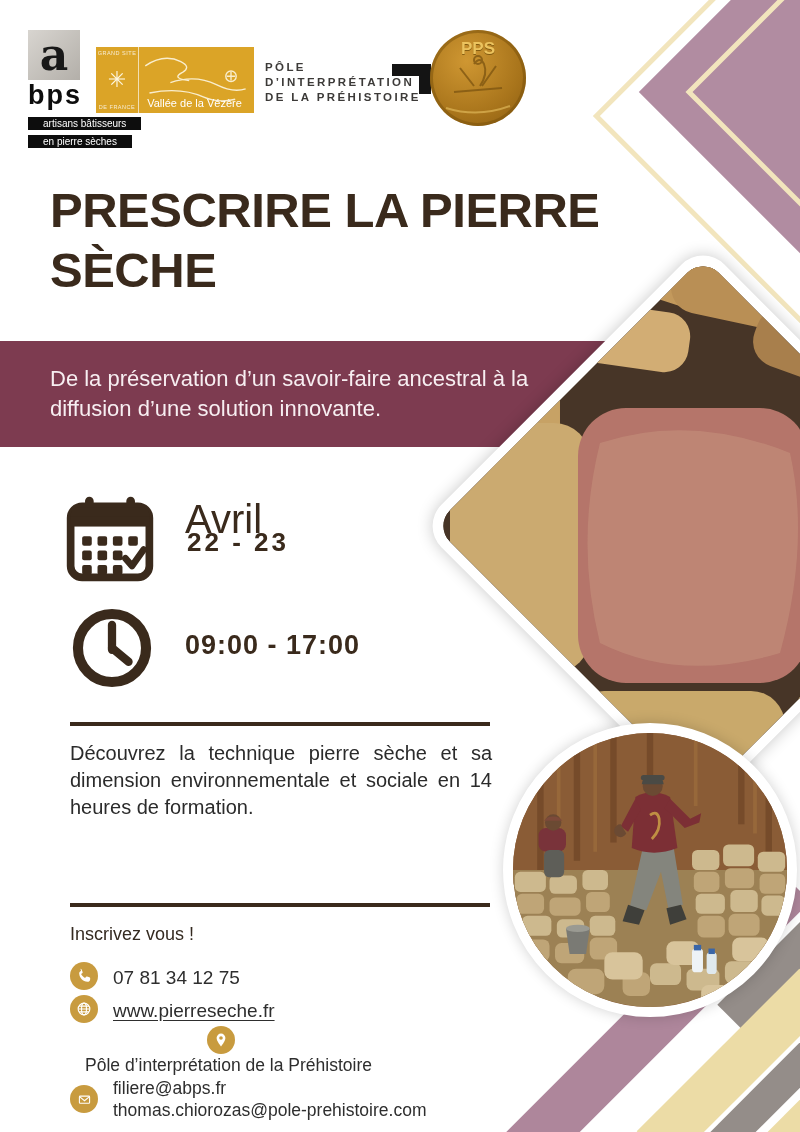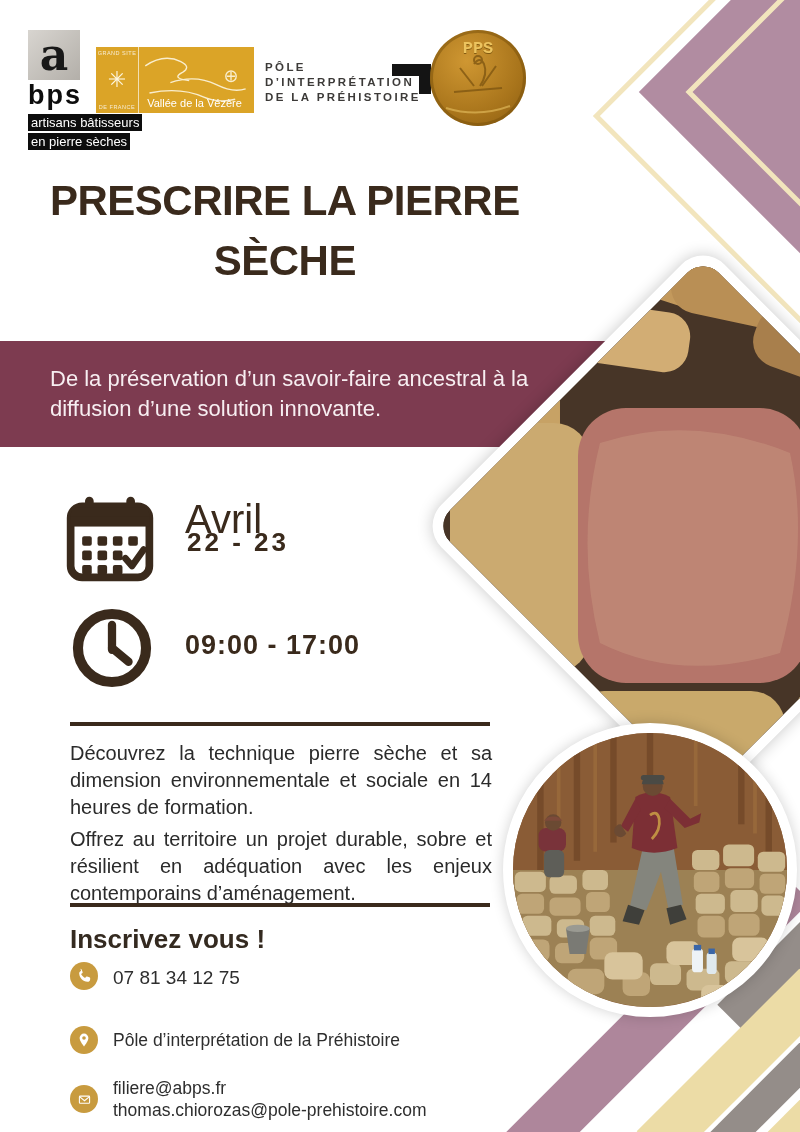--- a/index.html
+++ b/index.html
@@ -11,39 +11,39 @@
   .d-outline-outer{left:657px;top:-39px;width:300px;height:300px;border:5px solid #f2e5bd;z-index:0;}
   .d-mauve{left:703px;top:-63px;width:310px;height:310px;background:#b18ca1;z-index:1;}
   .d-outline-inner{left:736px;top:-30px;width:234px;height:234px;border:5px solid #f2e5bd;z-index:1;}
 
   
   .abps{position:absolute;left:28px;top:30px;width:70px;z-index:4;}
   .abps-box{width:52px;height:50px;background:linear-gradient(135deg,#d8d5d0,#b3afa9);display:flex;align-items:center;justify-content:center;}
   .abps-a{font-family:"DejaVu Serif",serif;font-weight:bold;font-size:44px;line-height:1;color:#181818;}
   .abps-bps{font-size:27px;font-weight:bold;color:#0d0d0d;letter-spacing:2px;line-height:1;margin-top:2px;}
   .abps-tag{margin-top:4px;}
-  .abps-tag span{display:inline-block;background:#0d0d0d;color:#fff;font-size:13px;padding:1px 3px;margin-bottom:1px;white-space:nowrap;}
+  .abps-tag span{display:inline-block;background:#0d0d0d;color:#fff;font-size:10px;padding:1px 15px;margin-bottom:1px;white-space:nowrap;}
 
   .vallee{position:absolute;left:96px;top:47px;width:158px;height:66px;background:#dba427;z-index:4;display:flex;}
   .vallee-left{width:42px;border-right:1px solid rgba(255,255,255,.65);display:flex;flex-direction:column;align-items:center;justify-content:space-between;padding:3px 0;}
   .vallee-left .small{font-size:5.5px;color:#f7ecd2;letter-spacing:.5px;}
   .vallee-star{color:#fdf6e0;font-size:22px;line-height:1;}
   .vallee-right{flex:1;position:relative;}
   .vallee-right svg{position:absolute;inset:0;}
   .vallee-label{position:absolute;left:0;right:4px;bottom:4px;text-align:center;color:#fff;font-size:11px;white-space:nowrap;}
 
   .pole{position:absolute;left:265px;top:60px;z-index:4;color:#3c3a38;font-size:11.5px;font-weight:bold;letter-spacing:2.4px;line-height:15px;}
   .bracket{position:absolute;left:392px;top:64px;width:27px;height:18px;border-top:12px solid #141414;border-right:12px solid #141414;z-index:4;}
   .pps{position:absolute;left:430px;top:30px;width:96px;height:96px;border-radius:50%;z-index:4;
        background:radial-gradient(circle at 38% 32%,#cf9732,#a8741b 62%,#8a5c11);box-shadow:inset 0 0 0 3px rgba(120,80,10,.5);}
-  .pps-label{position:absolute;left:0;right:0;top:9px;text-align:center;font-family:Liberation Mono, monospace;font-weight:bold;font-size:17px;color:#ecc35e;text-shadow:0 1px 0 rgba(90,60,0,.6);}
+  .pps-label{position:absolute;left:0;right:0;top:9px;text-align:center;font-family:Liberation Sans, sans-serif;font-weight:bold;font-size:17px;color:#ecc35e;text-shadow:0 1px 0 rgba(90,60,0,.6);}
   .pps svg{position:absolute;inset:0;}
 
   
-  .title{position:absolute;left:50px;top:171px;z-index:2;color:#3a2a1c;font-weight:bold;font-size:42px;line-height:60px;letter-spacing:-.5px;text-align:center;}
+  .title{position:absolute;left:50px;top:180px;z-index:2;color:#3a2a1c;font-weight:bold;font-size:49px;line-height:60px;letter-spacing:-.5px;}
 
   
   .banner{position:absolute;left:0;top:341px;width:100%;height:106px;background:#7d3b50;z-index:2;display:flex;align-items:center;}
   .banner p{margin:0 0 0 50px;max-width:505px;color:#f7eef1;font-size:22px;line-height:30px;}
 
   
   .photo-diamond{position:absolute;left:503px;top:326px;width:400px;height:400px;transform:rotate(45deg);background:#fff;border-radius:30px;z-index:3;box-shadow:0 0 16px rgba(0,0,0,.22);}
   .photo-diamond-inner{position:absolute;inset:10px;border-radius:22px;overflow:hidden;background:#473527;}
   .photo-diamond-content{position:absolute;left:50%;top:50%;width:566px;height:566px;transform:translate(-50%,-50%) rotate(-45deg);}
 
@@ -54,26 +54,26 @@
   .days{position:absolute;left:187px;top:527px;font-size:26px;font-weight:bold;color:#3a2a1c;letter-spacing:3px;z-index:4;}
   .hours{position:absolute;left:185px;top:630px;font-size:27px;font-weight:bold;color:#3a2a1c;letter-spacing:1px;z-index:4;}
 
   
   .rule{position:absolute;left:70px;width:420px;height:4px;background:#3a2a1c;z-index:4;}
   .rule1{top:722px;} .rule2{top:903px;}
   .para{position:absolute;left:70px;width:422px;margin:0;font-size:20px;line-height:27px;color:#2b2b2b;text-align:justify;z-index:4;}
   .para1{top:740px;} .para2{top:826px;}
 
   
-  .contact-heading{position:absolute;left:70px;top:924px;font-size:26px;font-weight:bold;color:#342a20;z-index:4;}
+  .contact-heading{position:absolute;left:70px;top:924px;font-size:18px;font-weight:normal;color:#342a20;z-index:4;}
   .crow{position:absolute;left:70px;display:flex;align-items:center;z-index:7;}
   .crow .badge{width:28px;height:28px;border-radius:50%;background:#c89b3f;flex:none;display:flex;align-items:center;justify-content:center;}
   .crow .txt{margin-left:15px;font-size:19px;color:#2e2e2e;line-height:23px;padding-top:2px;}
   .crow .txt.small{font-size:17.5px;line-height:22px;padding-top:0;}
-  .crow-phone{top:962px;} .crow-web{top:995px;} .crow-loc{top:1026px;} .crow-mail{top:1077px;}
+  .crow-phone{top:962px;} .crow-web{top:995px;} .crow-loc{top:1026px;flex-direction:column;} .crow-mail{top:1077px;}
   .weblink{color:#2e2e2e;text-decoration:underline;text-underline-offset:3px;}
 
   
   .photo-circle{position:absolute;left:503px;top:723px;width:274px;height:274px;border:10px solid #fff;border-radius:50%;overflow:hidden;z-index:6;box-shadow:0 0 14px rgba(0,0,0,.18);background:#8a5c36;}
   .photo-circle svg{display:block;width:100%;height:100%;}
 
   
   .stripe{position:absolute;transform:rotate(45deg);z-index:2;}
   .s-mauve{left:614px;top:820px;width:52px;height:430px;background:#ae869b;}
   .s-gray-up{left:776px;top:863px;width:58px;height:190px;background:#948d89;}
@@ -202,34 +202,45 @@
 
   <svg class="clock-icon" viewBox="0 0 100 100">
     <circle cx="50" cy="50" r="37" fill="none" stroke="#3a2a1c" stroke-width="11"></circle>
     <path d="M50 52 V25" stroke="#3a2a1c" stroke-width="9" stroke-linecap="round"></path>
     <path d="M50 50 L68 65" stroke="#3a2a1c" stroke-width="9" stroke-linecap="round"></path>
   </svg>
   <div class="hours">09:00 - 17:00</div>
 
   <div class="rule rule1"></div>
   <p class="para para1">Découvrez la technique pierre sèche et sa dimension environnementale et sociale en 14 heures de formation.</p>
-  <p class="para para2">Offrez au territoire un projet durable, sobre et résilient en adéquation avec les enjeux contemporains d’aménagement.</p>
   <div class="rule rule2"></div>
 
   <div class="contact-heading">Inscrivez vous !</div>
 
   <div class="crow crow-phone">
     <span class="badge">
       <svg viewBox="0 0 80 80" width="17" height="17">
           <path d="M24 14 c-5 1-10 6-9 12 2 22 17 37 39 39 6 1 11-4 12-9 l1-6 c0-3-1-5-4-6 l-11-4 c-2-1-5 0-6 2 l-3 5 c-8-4-15-11-19-19 l5-3 c2-1 3-4 2-6 l-4-11 c-1-3-3-4-6-4 z" fill="#fff"></path>
         </svg>
     </span>
     <span class="txt">07 81 34 12 75</span>
   </div>
 
+  <div class="crow crow-web">
+    <span class="badge">
+      <svg viewBox="0 0 80 80" width="18" height="18">
+        <g fill="none" stroke="#fff" stroke-width="5">
+          <circle cx="40" cy="40" r="26"></circle>
+          <ellipse cx="40" cy="40" rx="11" ry="26"></ellipse>
+          <path d="M14 40 h52 M18 27 h44 M18 53 h44"></path>
+        </g>
+      </svg>
+    </span>
+    <span class="txt"><a class="weblink">www.pierreseche.fr</a></span>
+  </div>
 
   <div class="crow crow-loc">
     <span class="badge">
       <svg viewBox="0 0 80 80" width="16" height="16">
         <path d="M40 8 a22 22 0 0 1 22 22 c0 16-22 42-22 42 s-22-26-22-42 a22 22 0 0 1 22-22 z" fill="#fff"></path>
         <circle cx="40" cy="30" r="9" fill="#c89b3f"></circle>
       </svg>
     </span>
     <span class="txt small">
       <span>Pôle d’interprétation de la Préhistoire</span><br>

